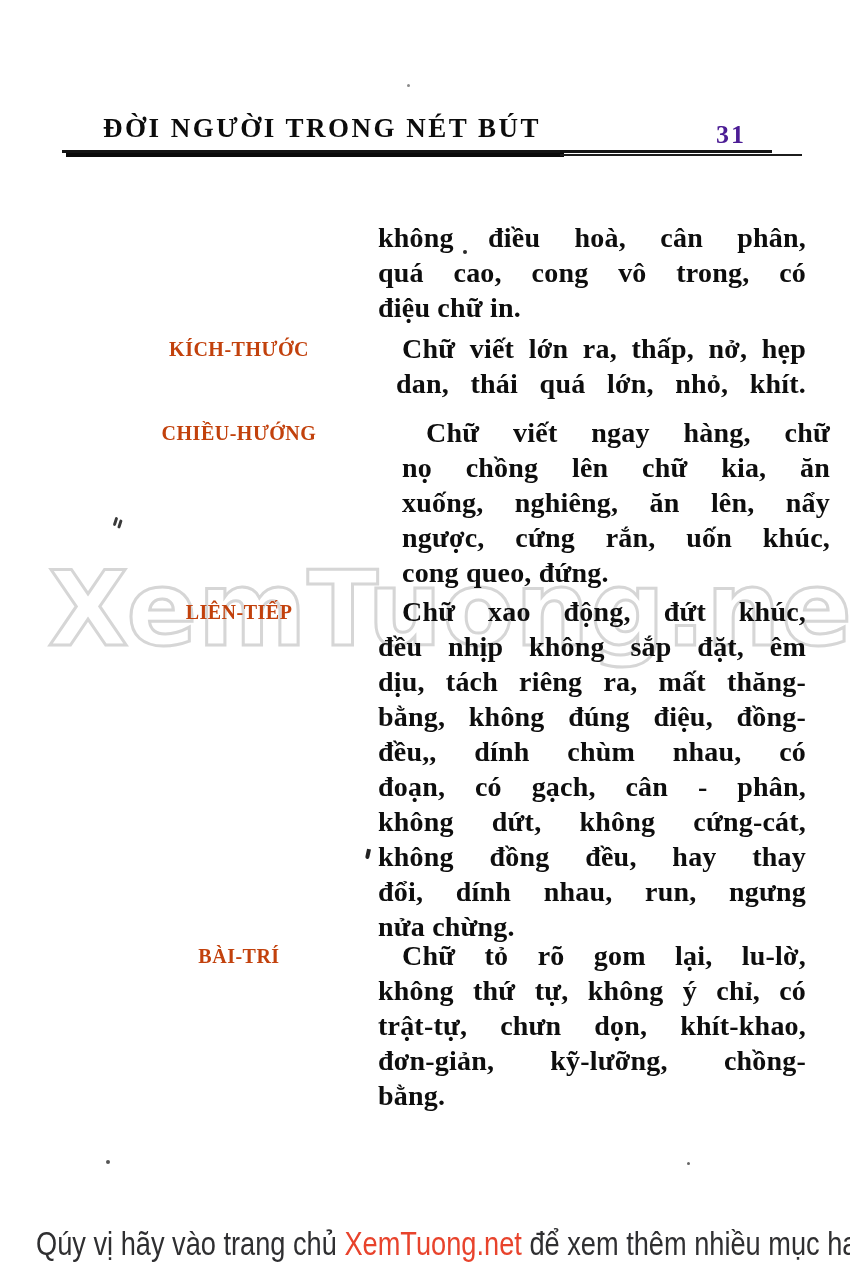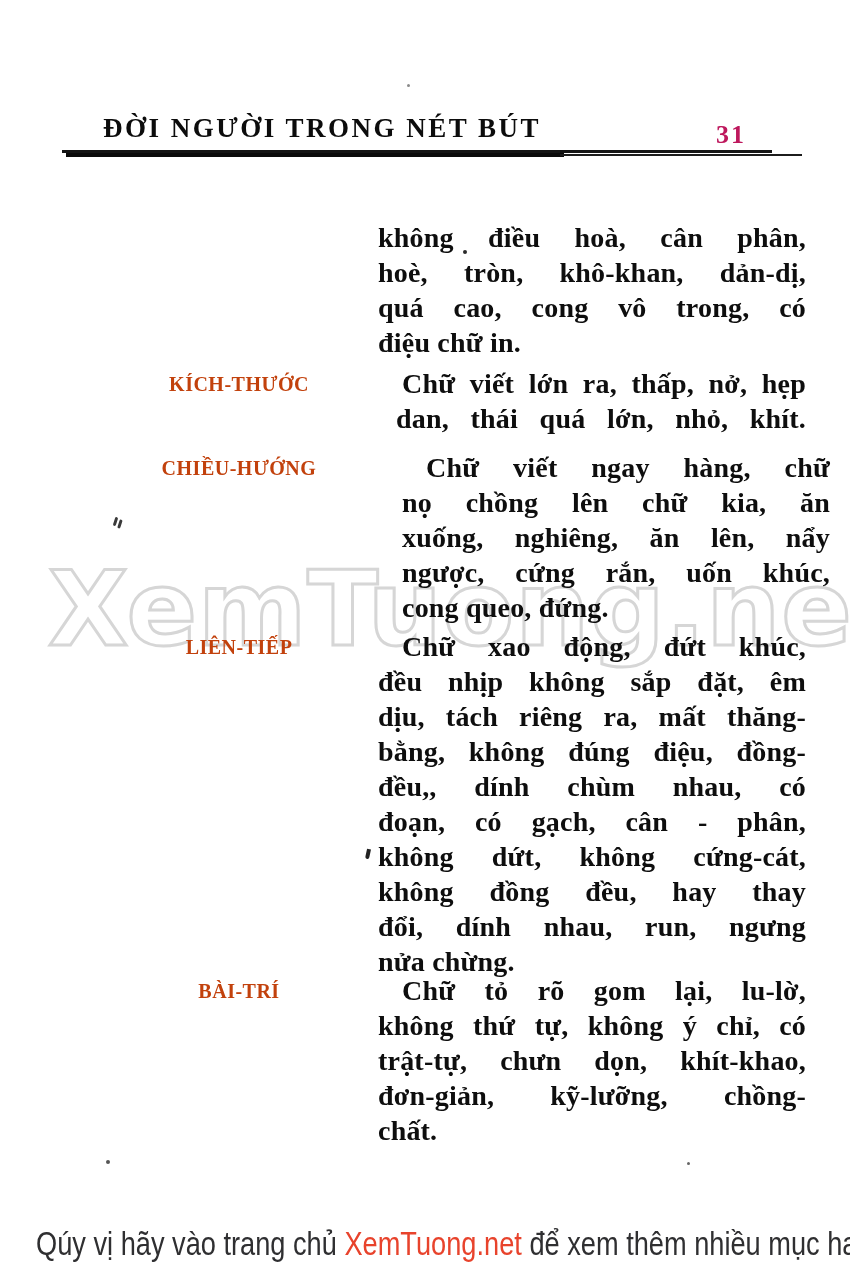--- a/index.html
+++ b/index.html
@@ -22,21 +22,21 @@
   .layer { position:absolute; inset:0; z-index:1; }
 
   
   .hdr-title {
     position:absolute; left:103px; top:113px;
     font-size:27px; font-weight:700; letter-spacing:2.5px;
     color:#0c0c0c; white-space:nowrap;
   }
   .hdr-page {
     position:absolute; left:716px; top:120px;
-    font-size:26px; font-weight:700; letter-spacing:2px; color:#be185d;
+    font-size:26px; font-weight:700; letter-spacing:2px; color:#4c1d95;
   }
   .rule-a { position:absolute; left:62px; top:150px; width:710px; height:3px; background:#141414; }
   .rule-b { position:absolute; left:66px; top:153px; width:498px; height:4px; background:#0a0a0a; }
   .rule-c { position:absolute; left:560px; top:154px; width:242px; height:2px; background:#1c1c1c; }
 
   
   .content { position:absolute; left:100px; top:188px; width:708px; }
   .row { display:flex; align-items:flex-start;margin-top:32px; }
   .row-1 { margin-top:6px; }
   .row-2 { margin-top:14px;gap:24px; }
@@ -91,21 +91,20 @@
     <div class="rule-a"></div>
     <div class="rule-b"></div>
     <div class="rule-c"></div>
 
     <div class="content">
 
       <div class="row row-0">
         <div class="lbl"></div>
         <div class="txt">
           <div class="line">không điều hoà, cân phân,</div>
-          <div class="line">hoè, tròn, khô-khan, dản-dị,</div>
           <div class="line">quá cao, cong vô trong, có</div>
           <div class="line last">điệu chữ in.</div>
         </div>
       </div>
 
       <div class="row row-1">
         <div class="lbl">KÍCH-THƯỚC</div>
         <div class="txt">
           <div class="line indent">Chữ viết lớn ra, thấp, nở, hẹp</div>
           <div class="line indent-sm">dan, thái quá lớn, nhỏ, khít.</div>
@@ -139,21 +138,21 @@
         </div>
       </div>
 
       <div class="row row-4">
         <div class="lbl">BÀI-TRÍ</div>
         <div class="txt">
           <div class="line indent">Chữ tỏ rõ gom lại, lu-lờ,</div>
           <div class="line">không thứ tự, không ý chỉ, có</div>
           <div class="line">trật-tự, chưn dọn, khít-khao,</div>
           <div class="line">đơn-giản, kỹ-lưỡng, chồng-</div>
-          <div class="line last">chất.</div>
+          <div class="line last">bằng.</div>
         </div>
       </div>
 
     </div>
 
     <div class="artifact spk-quote"></div>
     <div class="artifact spk-comma"></div>
     <div class="artifact spk-dot1"></div>
     <div class="artifact spk-dot2"></div>
     <div class="artifact spk-dot3"></div>

